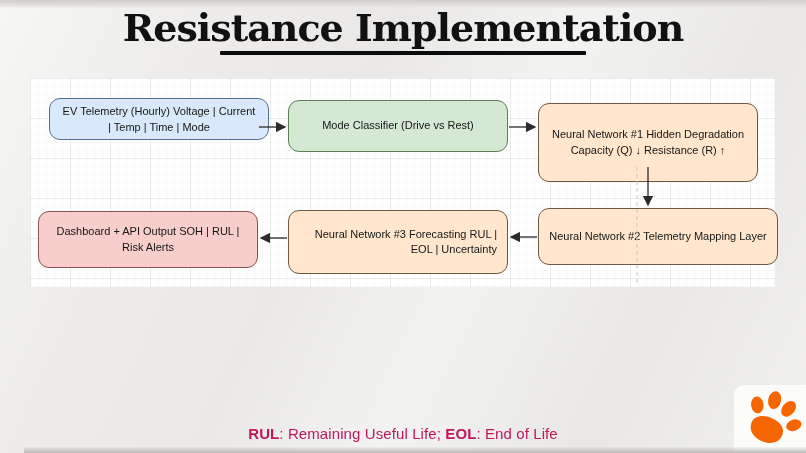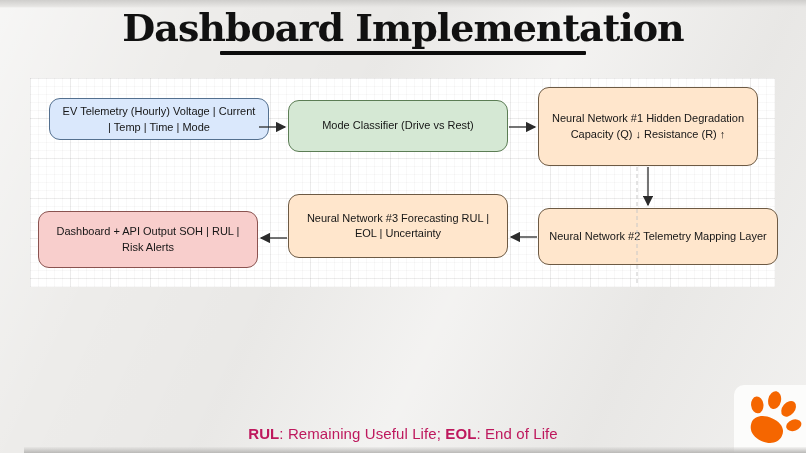--- a/index.html
+++ b/index.html
@@ -48,23 +48,23 @@
   }
   .node{
     position:absolute;box-sizing:border-box;
     border:1px solid #444;border-radius:11px;
     display:flex;align-items:center;justify-content:center;text-align:center;
     font-size:11px;line-height:1.4;color:#161616;
     padding:4px 10px;
   }
   .n0{left:19px;  top:20px;  width:220px;height:42px;align-items:flex-end;}
   .n1{left:258px;top:22px;  width:220px;height:52px;}
-  .n2{left:508px;top:9px;   width:220px;height:79px;}
+  .n2{left:508px;top:25px;   width:220px;height:79px;}
   .n3{left:508px;top:130px; width:240px;height:57px;}
-  .n4{left:258px;top:116px; width:220px;height:64px;}
+  .n4{left:258px;top:132px; width:220px;height:64px;text-align:right;}
   .n5{left:8px;  top:133px; width:220px;height:57px;}
 
   .arrows{position:absolute;left:0;top:0;width:745px;height:209px;pointer-events:none;}
 
   
   .footnote{
     position:absolute;top:425px;left:0;width:100%;text-align:center;
     font-size:15px;color:#be185d;letter-spacing:0.1px;
   }
   .footnote b{font-weight:bold;}
@@ -76,21 +76,21 @@
   }
   .paw{position:absolute;right:4px;bottom:2px;}
 </style>
 </head>
 <body>
 
 <div class="texture"></div>
 <div class="edge-top"></div>
 
 <div class="title-wrap">
-  <div class="title">Dashboard Implementation</div>
+  <div class="title">Resistance Implementation</div>
   <div class="title-underline"></div>
 </div>
 
 <div class="canvas">
 
   <div class="node n0" style="background: rgb(218, 232, 252); border-color: rgb(84, 112, 143);">
       <span>EV Telemetry (Hourly) Voltage | Current | Temp | Time | Mode</span>
     </div>
   <div class="node n1" style="background: rgb(213, 232, 212); border-color: rgb(92, 125, 85);">
       <span>Mode Classifier (Drive vs Rest)</span>

